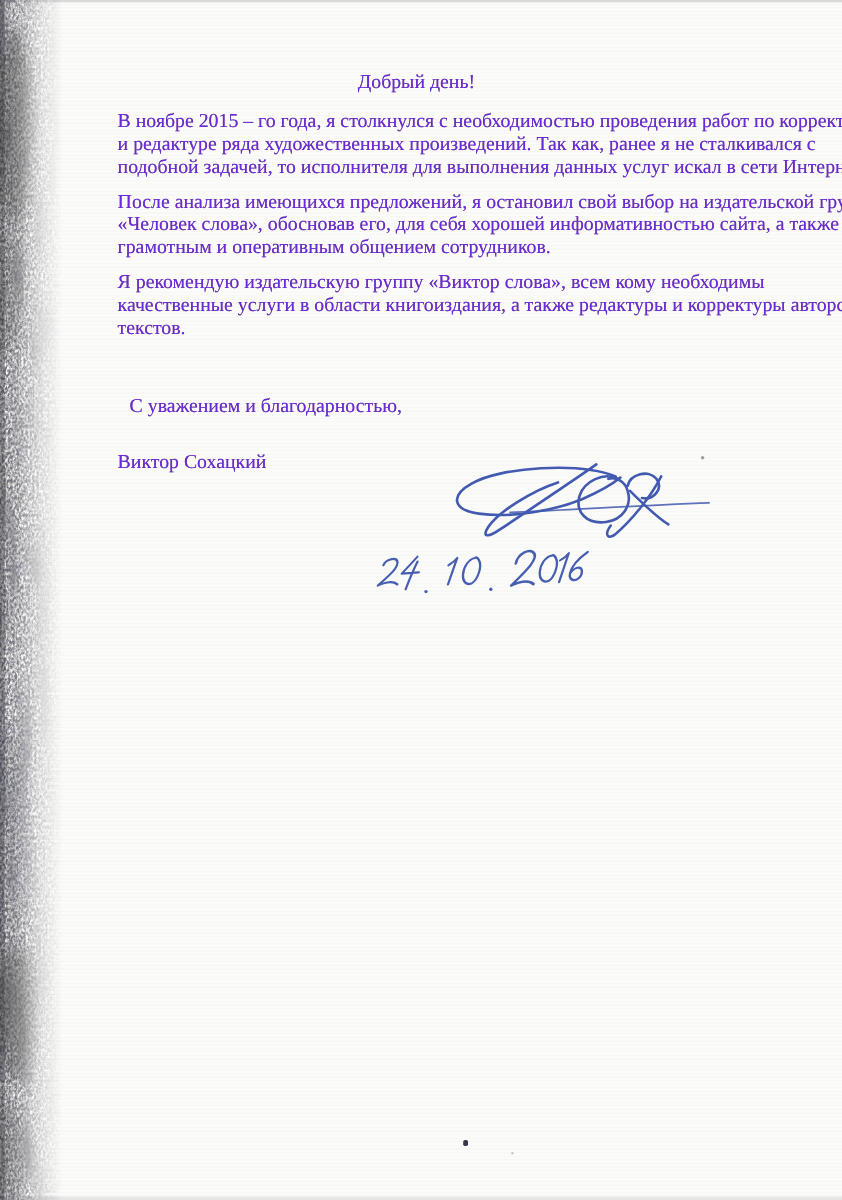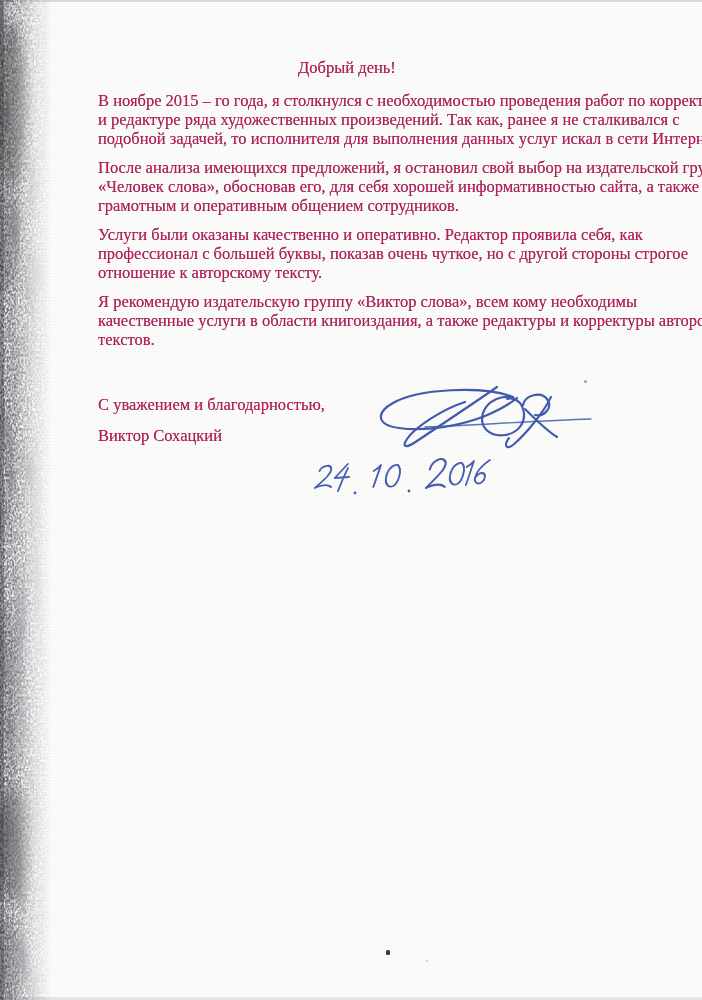--- a/index.html
+++ b/index.html
@@ -2,21 +2,21 @@
 <html lang="ru"><head>
 <meta charset="utf-8">
 <style>
   html,body{margin:0;padding:0;}
   body{background:#9a9a9a;font-family:"Liberation Serif","DejaVu Serif",serif;}
   .page{
     position:relative;
     width:702px;height:1000px;
     background:#fbfbf9;
     overflow:hidden;
-    color:#be185d;
+    color:#6d28d9;
   }
   
   .scan-texture{
     position:absolute;inset:0;
     background:repeating-linear-gradient(180deg,
       rgba(60,60,70,0.018) 0 1px, rgba(0,0,0,0) 1px 3px);
     pointer-events:none;
   }
   .top-edge{
     position:absolute;left:0;top:0;width:100%;height:2px;
@@ -27,22 +27,22 @@
     background:rgba(110,110,118,0.14);
   }
   .scan-band{position:absolute;left:0;top:0;width:52px;height:1000px;}
   .letter{
     position:absolute;left:98px;top:58px;width:575px;
     font-size:16.5px;line-height:19px;
     text-shadow:0 0 0.5px rgba(32,32,40,0.55);
   }
   .greeting{width:498px;text-align:center;margin:0 0 14px 0;}
   p.para{margin:0 0 10px 0;white-space:pre;}
-  p.closing{margin:46px 0 0 0;white-space:pre;}
-  p.signer{margin:12px 0 0 0;white-space:pre;}
+  p.closing{margin:46px 0 0 10px;white-space:pre;}
+  p.signer{margin:28px 0 0 0;white-space:pre;}
   .signature-box{position:absolute;left:365px;top:375px;width:240px;height:80px;}
   .date-box{position:absolute;left:310px;top:452px;width:210px;height:55px;}
   .ink-speck-1{
     position:absolute;left:386px;top:950px;width:4px;height:5px;
     background:#262636;border-radius:1.5px;opacity:.92;
   }
   .ink-speck-2{
     position:absolute;left:584px;top:380px;width:3px;height:3px;
     background:#55555f;border-radius:50%;opacity:.55;
   }
@@ -100,23 +100,20 @@
 
   <div class="letter">
     <div class="greeting">Добрый день!</div>
 
     <p class="para">В ноябре 2015 – го года, я столкнулся с необходимостью проведения работ по корректуре
 и редактуре ряда художественных произведений. Так как, ранее я не сталкивался с
 подобной задачей, то исполнителя для выполнения данных услуг искал в сети Интернет.</p>
     <p class="para">После анализа имеющихся предложений, я остановил свой выбор на издательской группе
 «Человек слова», обосновав его, для себя хорошей информативностью сайта, а также
 грамотным и оперативным общением сотрудников.</p>
-    <p class="para">Услуги были оказаны качественно и оперативно. Редактор проявила себя, как
-профессионал с большей буквы, показав очень чуткое, но с другой стороны строгое
-отношение к авторскому тексту.</p>
     <p class="para">Я рекомендую издательскую группу «Виктор слова», всем кому необходимы
 качественные услуги в области книгоиздания, а также редактуры и корректуры авторских
 текстов.</p>
 
     <p class="closing">С уважением и благодарностью,</p>
     <p class="signer">Виктор Сохацкий</p>
   </div>
 
   <svg class="signature-box" viewBox="0 0 240 80" xmlns="http://www.w3.org/2000/svg" role="img" aria-label="Подпись: Виктор Сохацкий">
     <g fill="none" stroke="#2f49a8" stroke-linecap="round" stroke-linejoin="round" opacity="0.9">

